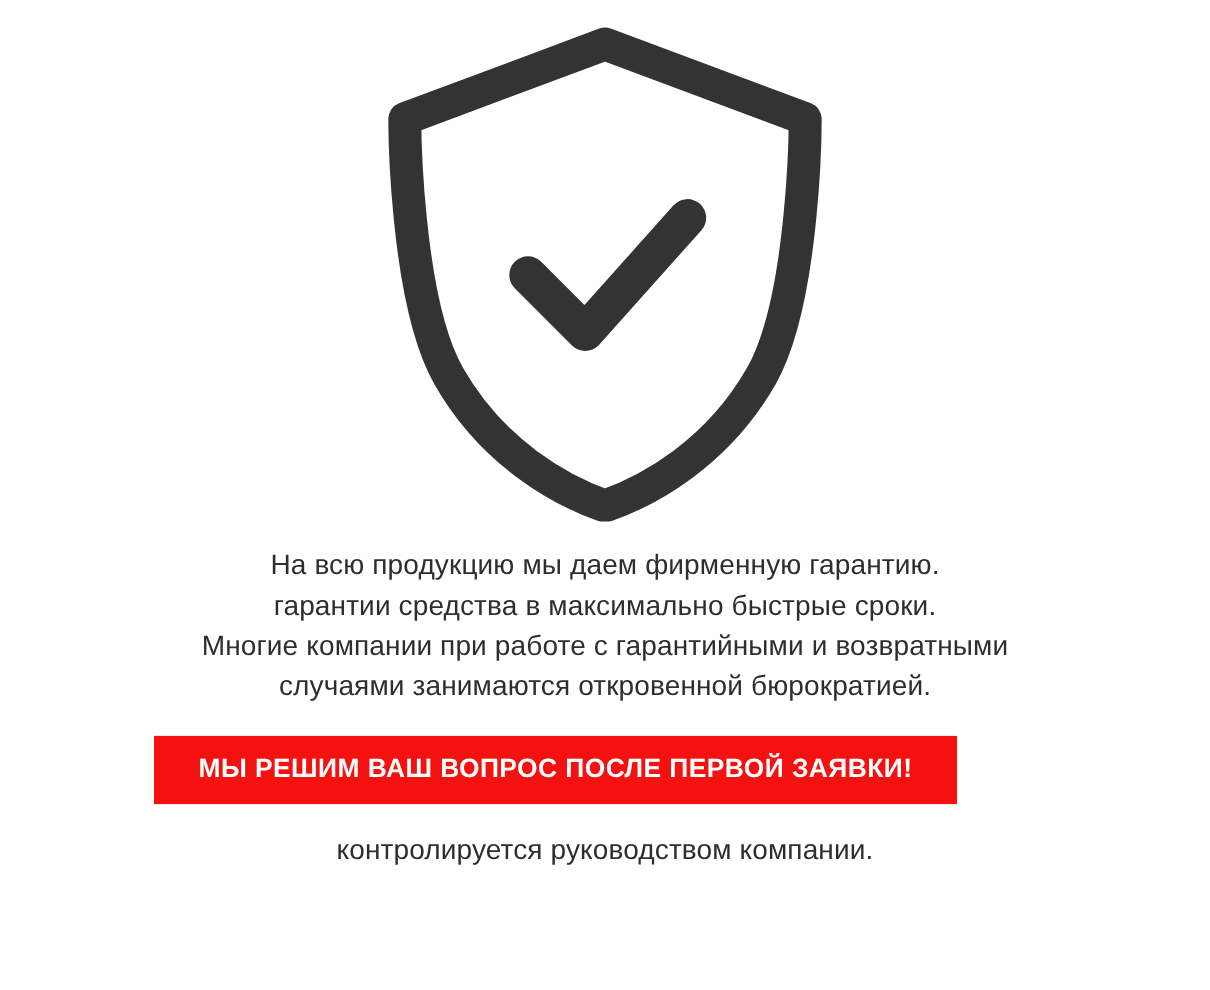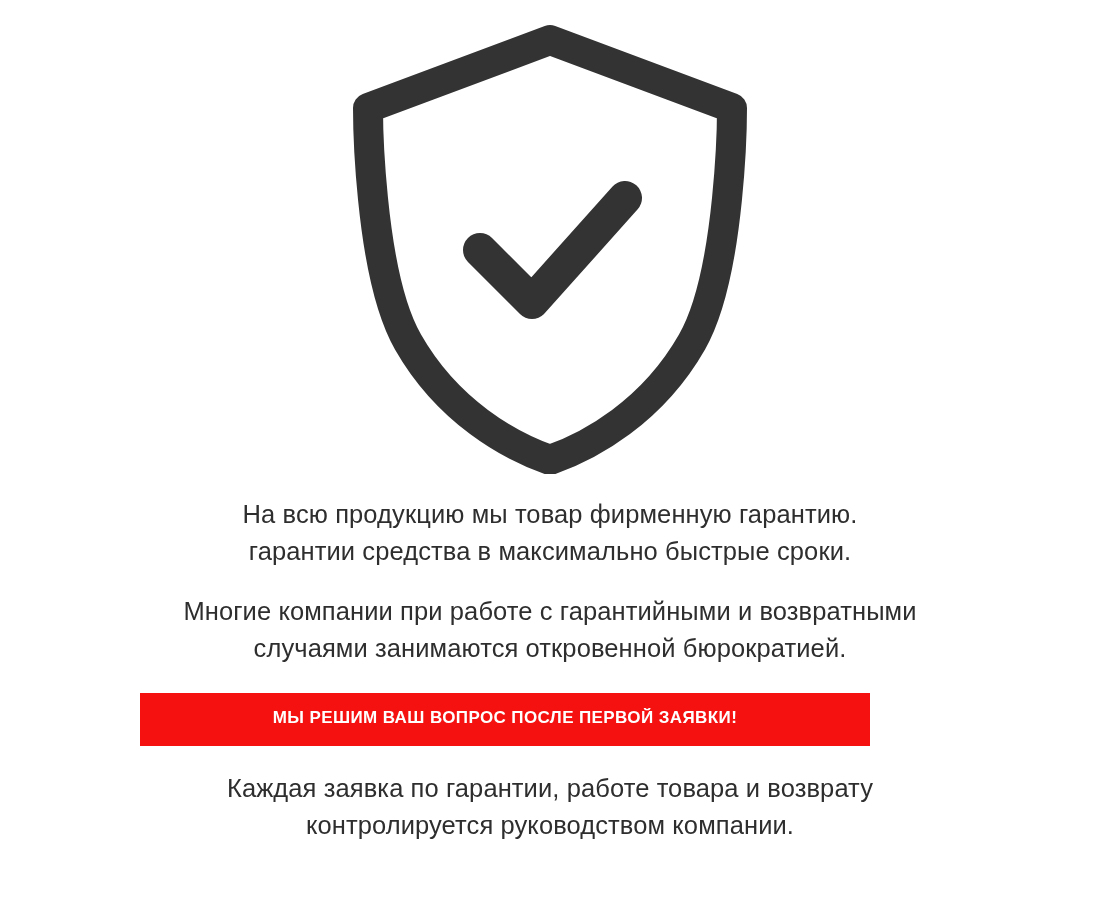--- a/index.html
+++ b/index.html
@@ -43,28 +43,27 @@
     font-size: 25.5px;
     line-height: 1.44;
     color: #2e2e2e;
     font-weight: 400;
     letter-spacing: 0.1px;
   }
   .para-1 {
     margin-top: 22px;
   }
   .para-2 {
-    margin-top: 24px;
   }
   .banner {
     margin-top: 26px;
     width: 730px;
     background: #f4110f;
     color: #ffffff;
-    font-size: 17px;
+    font-size: 24px;
     font-weight: 700;
     line-height: 1.35;
     letter-spacing: 0.4px;
     text-align: center;
     padding: 14px 10px 16px 10px;
     box-sizing: border-box;
     text-transform: uppercase;
   }
   .banner-line {
     display: block;
@@ -84,32 +83,31 @@
   <div class="shield-wrap">
     <svg viewBox="0 0 420 452" xmlns="http://www.w3.org/2000/svg" aria-hidden="true">
       <path d="M210 18 L392 86 C392 86 392 250 352 320 C312 390 250 424 210 438 C170 424 108 390 68 320 C28 250 28 86 28 86 Z" fill="none" stroke="#333333" stroke-width="30" stroke-linejoin="round" stroke-linecap="round"></path>
       <path d="M140 228 L192 280 L285 176" fill="none" stroke="#333333" stroke-width="34" stroke-linejoin="round" stroke-linecap="round"></path>
     </svg>
   </div>
 
   <div class="text-block">
 
     <div class="para para-1">
-      <span class="sr-line">На всю продукцию мы товар фирменную гарантию.</span>
+      <span class="sr-line">На всю продукцию мы даем фирменную гарантию.</span>
       <span class="sr-line">гарантии средства в максимально быстрые сроки.</span>
     </div>
 
     <div class="para para-2">
       <span class="sr-line">Многие компании при работе с гарантийными и возвратными</span>
       <span class="sr-line">случаями занимаются откровенной бюрократией.</span>
     </div>
 
     <div class="banner">
       <span class="banner-line">МЫ РЕШИМ ВАШ ВОПРОС ПОСЛЕ ПЕРВОЙ ЗАЯВКИ!</span>
     </div>
 
     <div class="para para-3">
-      <span class="sr-line">Каждая заявка по гарантии, работе товара и возврату</span>
       <span class="sr-line">контролируется руководством компании.</span>
     </div>
 
   </div>
 </div>
 
 </body></html>

